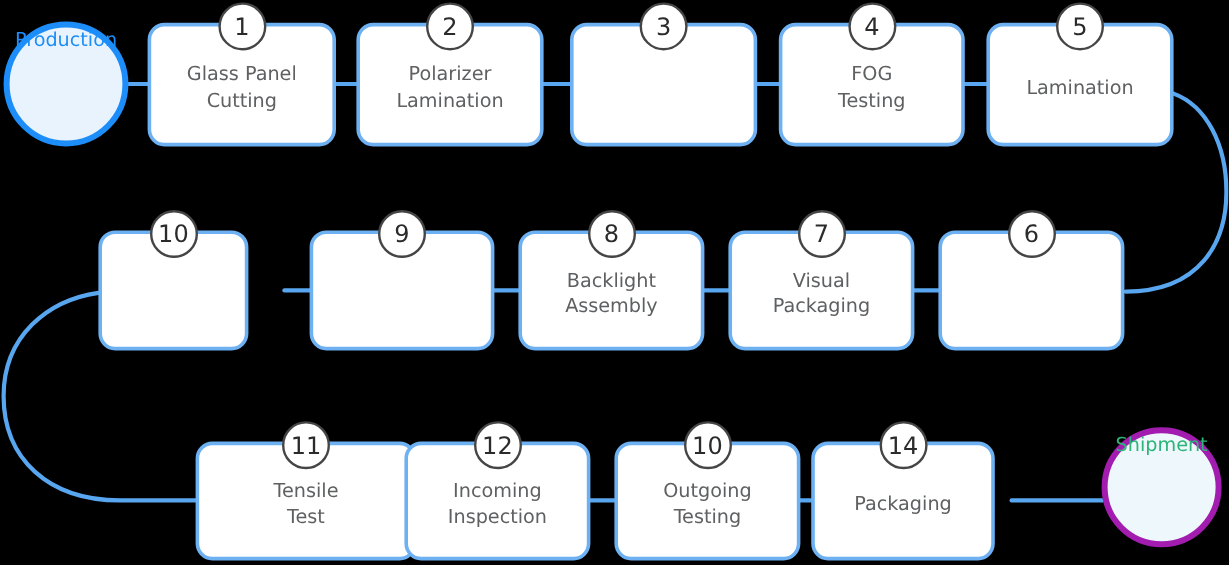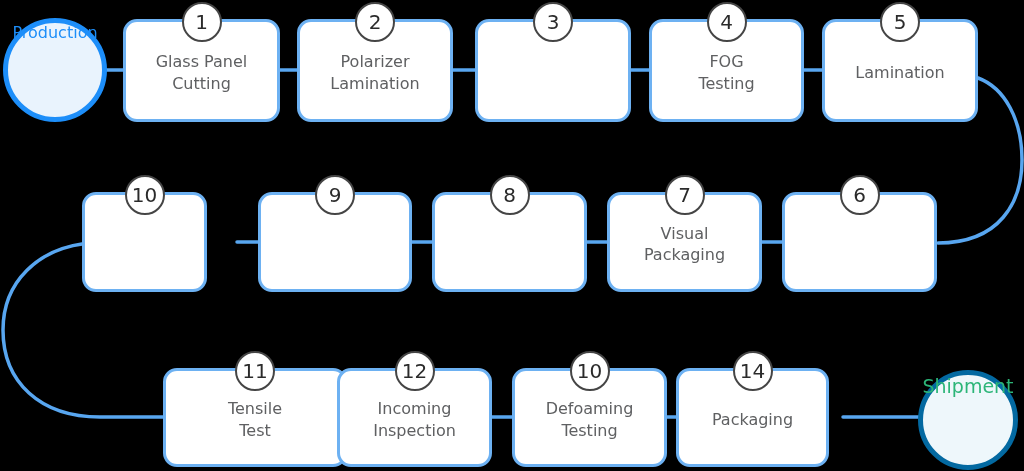--- a/index.html
+++ b/index.html
@@ -68,26 +68,26 @@
   }
   #start-node {
     left: 3px; top: 18px;
     width: 104px; height: 104px;
     background: #e9f3fd;
     border: 5px solid #1d8ef9;
     color: #1d8ef9;
     font-size: 16px;
   }
   #end-node {
-    left: 918px; top: 370px;
+    left: 918px; top: 356px;
     width: 100px; height: 100px;
     background: #eef7fb;
-    border: 5px solid #0369a1;
+    border: 5px solid #a21caf;
     color: #2cb578;
-    font-size: 19px;
+    font-size: 16px;
   }
 </style>
 </head>
 <body>
 
 <div id="stage">
 
   <svg id="wires" width="1024" height="471" viewBox="0 0 1024 471">
     <g stroke="#58a6f0" stroke-width="3.5" fill="none" stroke-linecap="round">
 
@@ -141,20 +141,22 @@
   </div>
 
   <div class="node" style="left:82px;top:192px;width:125px;height:100px">
     <span class="badge">10</span>
   </div>
   <div class="node" style="left:258px;top:192px;width:154px;height:100px">
     <span class="badge">9</span>
   </div>
   <div class="node" style="left:432px;top:192px;width:155px;height:100px">
     <span class="badge">8</span>
+    <span class="label">Backlight
+Assembly</span>
   </div>
   <div class="node" style="left:607px;top:192px;width:155px;height:100px">
     <span class="badge">7</span>
     <span class="label">Visual
 Packaging</span>
   </div>
   <div class="node" style="left:782px;top:192px;width:155px;height:100px">
     <span class="badge">6</span>
   </div>
 
@@ -163,21 +165,21 @@
     <span class="label">Tensile
 Test</span>
   </div>
   <div class="node" style="left:337px;top:368px;width:155px;height:99px">
     <span class="badge">12</span>
     <span class="label">Incoming
 Inspection</span>
   </div>
   <div class="node" style="left:512px;top:368px;width:155px;height:99px">
     <span class="badge">10</span>
-    <span class="label">Defoaming
+    <span class="label">Outgoing
 Testing</span>
   </div>
   <div class="node" style="left:676px;top:368px;width:153px;height:99px">
     <span class="badge">14</span>
     <span class="label">Packaging</span>
   </div>
 
   <div class="terminal" id="end-node">
     <span>Shipment</span>
   </div>

